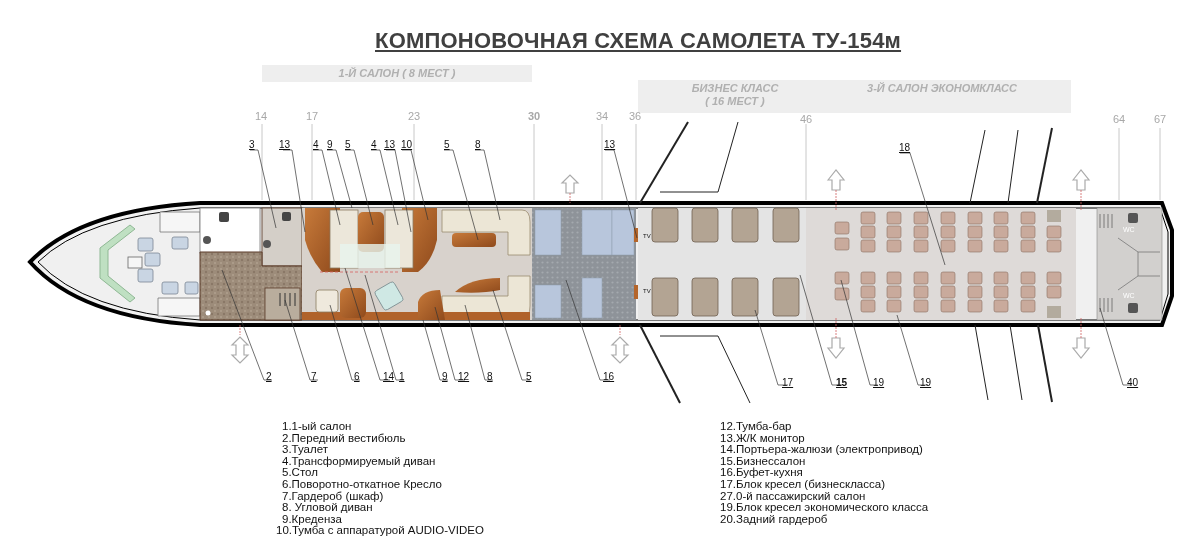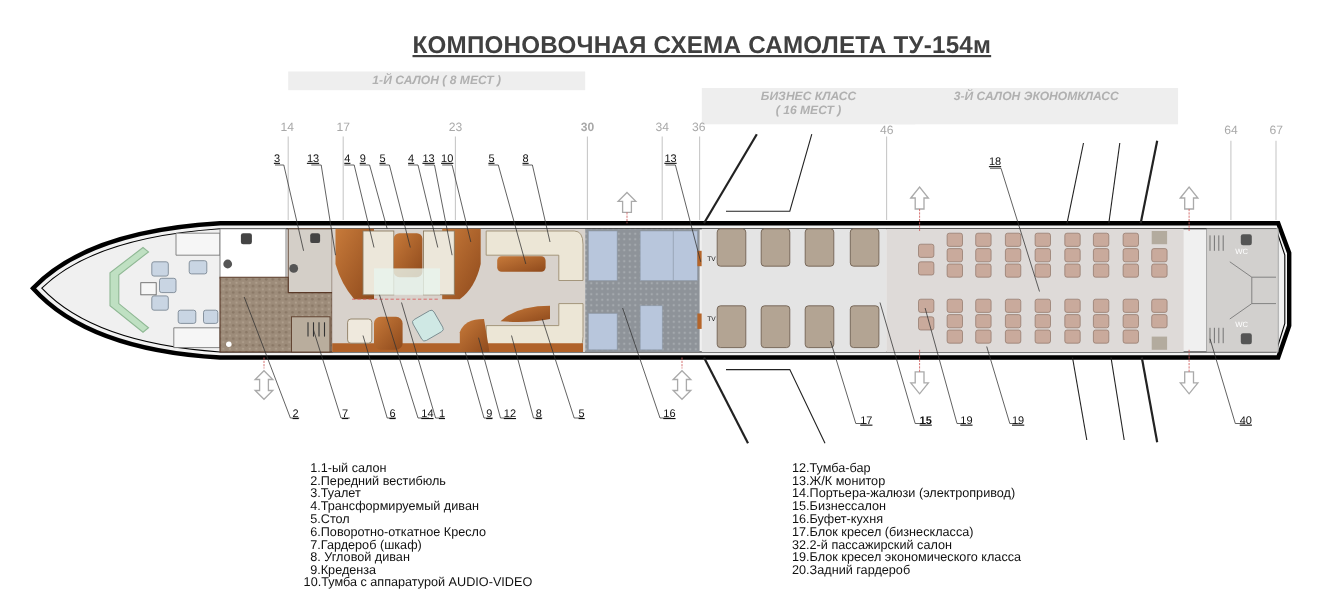--- a/index.html
+++ b/index.html
@@ -329,16 +329,16 @@
   <div style="padding-left:6px;">9.Креденза</div>
   <div>10.Тумба с аппаратурой AUDIO-VIDEO</div>
 </div>
 <div class="legend" style="left:720px;top:421px;">
   <div>12.Тумба-бар</div>
   <div>13.Ж/К монитор</div>
   <div>14.Портьера-жалюзи (электропривод)</div>
   <div>15.Бизнессалон</div>
   <div>16.Буфет-кухня</div>
   <div>17.Блок кресел (бизнескласса)</div>
-  <div>32.2-й пассажирский салон</div>
+  <div>27.0-й пассажирский салон</div>
   <div>19.Блок кресел экономического класса</div>
   <div>20.Задний гардероб</div>
 </div>
 
 </body></html>

